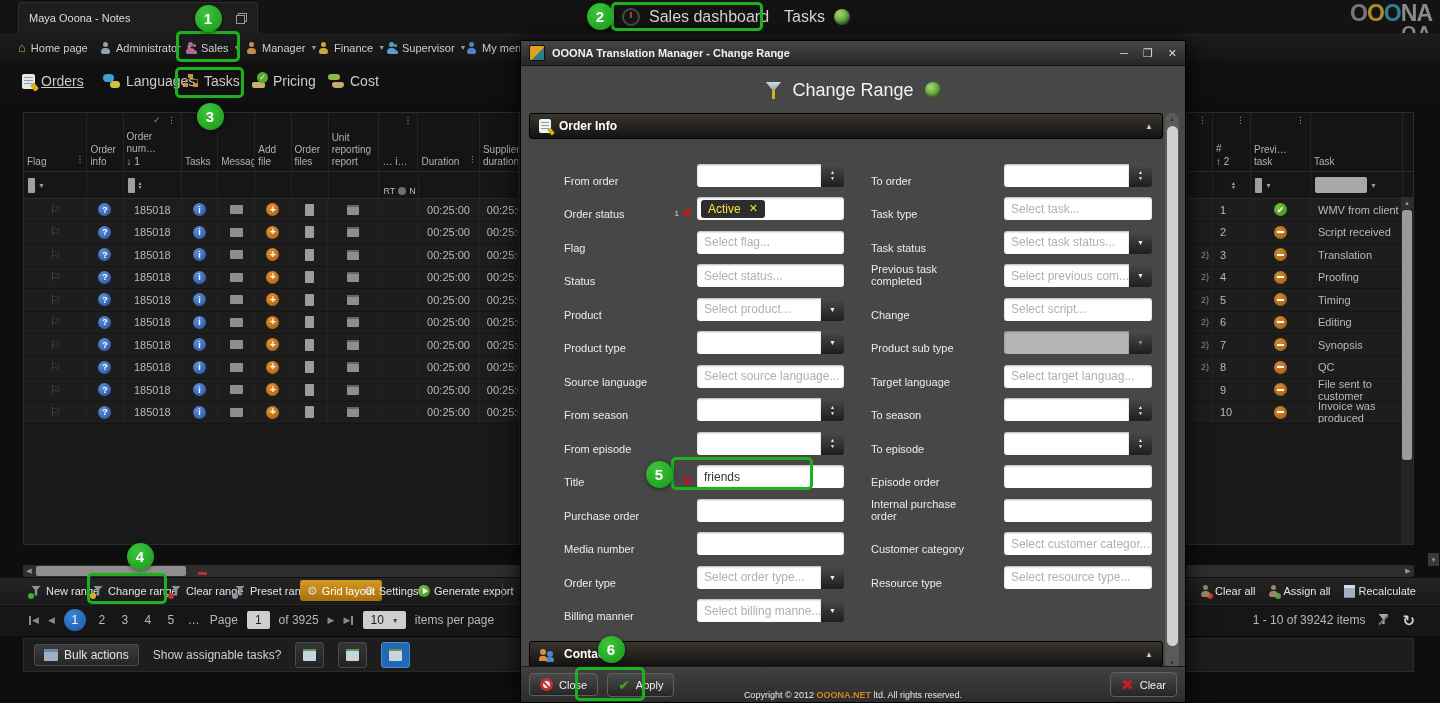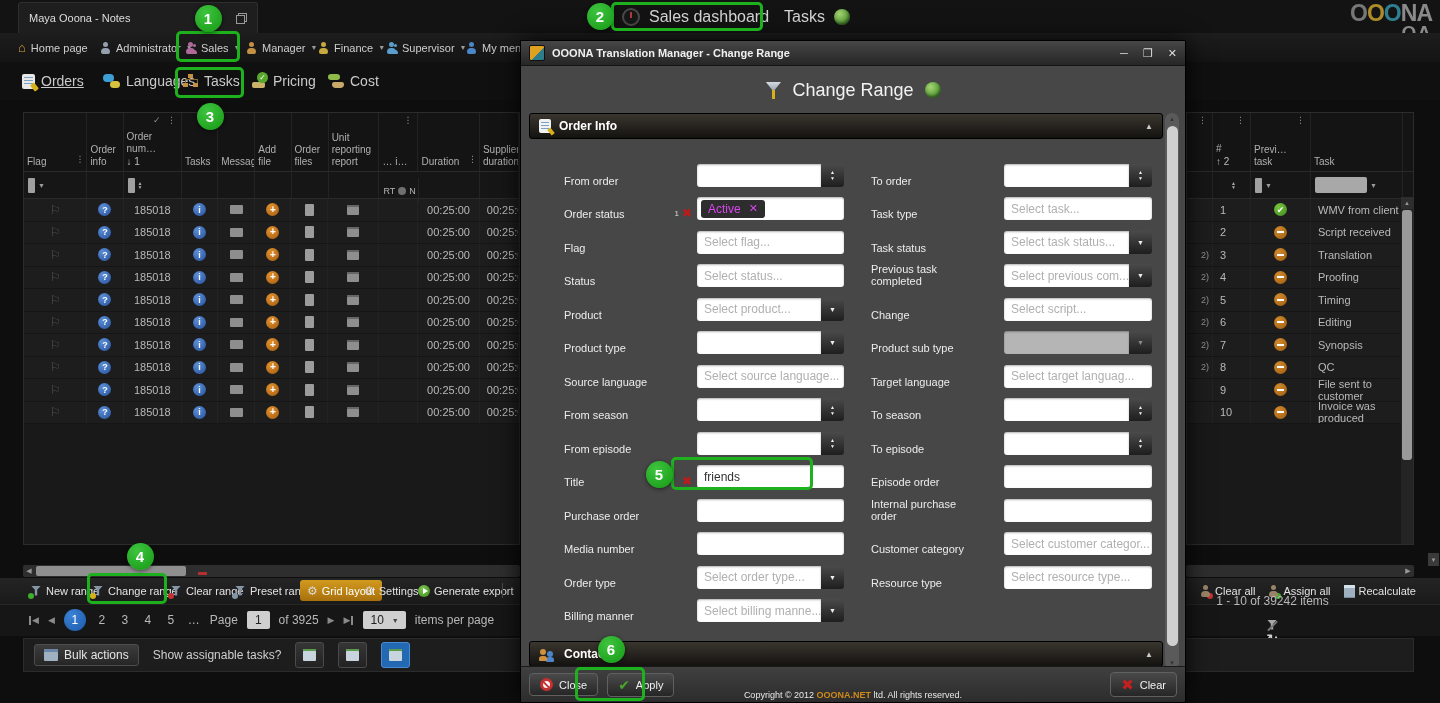--- a/index.html
+++ b/index.html
@@ -107,21 +107,21 @@
   
   .pagerbg{position:absolute;left:0;top:604px;width:100%;height:32px;background:#161616;border-top:1px solid #262626;box-sizing:border-box;}
   .pager{position:absolute;left:28px;top:606px;height:28px;display:flex;align-items:center;gap:9px;font-size:12px;color:#b8b8b8;}
   .pg-ar{color:#8a8a8a;font-size:9px;display:flex;align-items:center;cursor:pointer;}
   .pg-bar{display:inline-block;width:2px;height:9px;background:#8a8a8a;margin:0 1px;}
   .pg-num{min-width:14px;text-align:center;cursor:pointer;}
   .pg-cur{width:22px;height:22px;border-radius:50%;background:radial-gradient(circle at 35% 30%,#3b82d6,#1b59a8);color:#fff;display:flex;align-items:center;justify-content:center;}
   .pg-box{background:#cfcfcf;color:#222;border-radius:2px;padding:2px 8px;}
   .pg-sel{background:#cfcfcf;color:#222;border-radius:2px;padding:2px 7px;display:flex;gap:8px;align-items:center;cursor:pointer;}
   .pg-sel .caret{color:#444;}
-  .statusline{position:absolute;left:1130px;top:606px;width:285px;height:28px;display:flex;align-items:center;justify-content:center;gap:12px;font-size:12px;color:#b8b8b8;flex-direction:column;}
+  .statusline{position:absolute;left:1130px;top:606px;width:285px;height:28px;display:flex;align-items:center;justify-content:flex-end;gap:12px;font-size:12px;color:#b8b8b8;}
   .nofil{position:relative;width:13px;height:12px;}
   .nofil .funnel{left:1px;background:#a8a8a8;}
   .nofil::after{content:"";position:absolute;left:0;top:5px;width:13px;height:2px;background:#777;transform:rotate(-45deg);}
   .refresh{font-size:15px;color:#cfcfcf;font-weight:bold;line-height:1;cursor:pointer;}
 
   
   .bottombar{position:absolute;left:23px;top:638px;width:1391px;height:34px;background:#1d1d1d;border:1px solid #2b2b2b;box-sizing:border-box;display:flex;align-items:center;gap:14px;padding-left:10px;font-size:12px;color:#cfcfcf;}
   .bulk-btn{display:flex;align-items:center;gap:6px;background:linear-gradient(#3c3c3c,#262626);border:1px solid #4c4c4c;border-radius:3px;padding:3px 9px;color:#e5e5e5;cursor:pointer;}
   .grid-ico{width:14px;height:12px;background:#9fb0c0;box-shadow:inset 0 3px 0 #6a86a8;border-radius:1px;}
   .sq-btn{width:27px;height:24px;border-radius:3px;background:linear-gradient(#363636,#222);border:1px solid #4a4a4a;display:flex;align-items:center;justify-content:center;cursor:pointer;}
@@ -159,21 +159,21 @@
   .fl2{margin-left:27px;width:110px;}
   .fm2{width:23px;}
   .fc2{width:148px;display:flex;}
   .inp{flex:1;height:23px;background:#fff;border-radius:3px 0 0 3px;display:flex;align-items:center;padding:0 7px;font-size:12px;color:#333;box-shadow:inset 0 1px 2px rgba(0,0,0,.3);overflow:hidden;white-space:nowrap;}
   .inp.full{border-radius:3px;}
   .inp.dis{background:#b5b5b5;}
   .ph{color:#b0b0b0;}
   .spin{width:23px;height:23px;background:linear-gradient(#4a4a4a,#1e1e1e);border-radius:0 3px 3px 0;display:flex;flex-direction:column;align-items:center;justify-content:center;gap:2px;color:#eee;font-size:5px;line-height:4px;cursor:pointer;}
   .drop{width:23px;height:23px;background:linear-gradient(#4a4a4a,#1e1e1e);border-radius:0 3px 3px 0;display:flex;align-items:center;justify-content:center;color:#eee;font-size:7px;cursor:pointer;}
   .drop.dis{color:#8a8a8a;}
-  .tagpill{background:#2d2d2d;color:#d946ef;border-radius:3px;padding:2px 7px;font-size:12px;display:flex;gap:8px;align-items:center;margin-left:-3px;}
+  .tagpill{background:#2d2d2d;color:#fde047;border-radius:3px;padding:2px 7px;font-size:12px;display:flex;gap:8px;align-items:center;margin-left:-3px;}
   .tagpill .x{font-weight:bold;font-size:11px;cursor:pointer;}
   .redx{color:#c11a1a;font-weight:bold;font-size:12px;cursor:pointer;}
   .cnt1{color:#ddd;font-size:8px;}
   .dlg-foot{position:absolute;left:0;bottom:0;width:100%;height:36px;background:linear-gradient(#404040,#2c2c2c);border-top:1px solid #191919;display:flex;align-items:center;padding:0 8px;box-sizing:border-box;gap:9px;}
   .fbtn{display:flex;align-items:center;gap:6px;background:linear-gradient(#4a4a4a,#262626);border:1px solid #606060;border-radius:4px;padding:4px 10px;color:#f0f0f0;font-size:11px;cursor:pointer;}
   .fbtn.right{margin-left:auto;}
   .ic-no{width:13px;height:13px;border:3px solid #c53030;border-radius:50%;position:relative;box-sizing:border-box;background:#f5f5f5;}
   .ic-no::after{content:"";position:absolute;left:-2px;top:2.5px;width:11px;height:2px;background:#c53030;transform:rotate(45deg);}
   .ic-apply{color:#4aa52a;font-size:14px;font-weight:bold;line-height:1;}
   .ic-clearx{color:#c52020;font-size:15px;font-weight:bold;line-height:1;}

